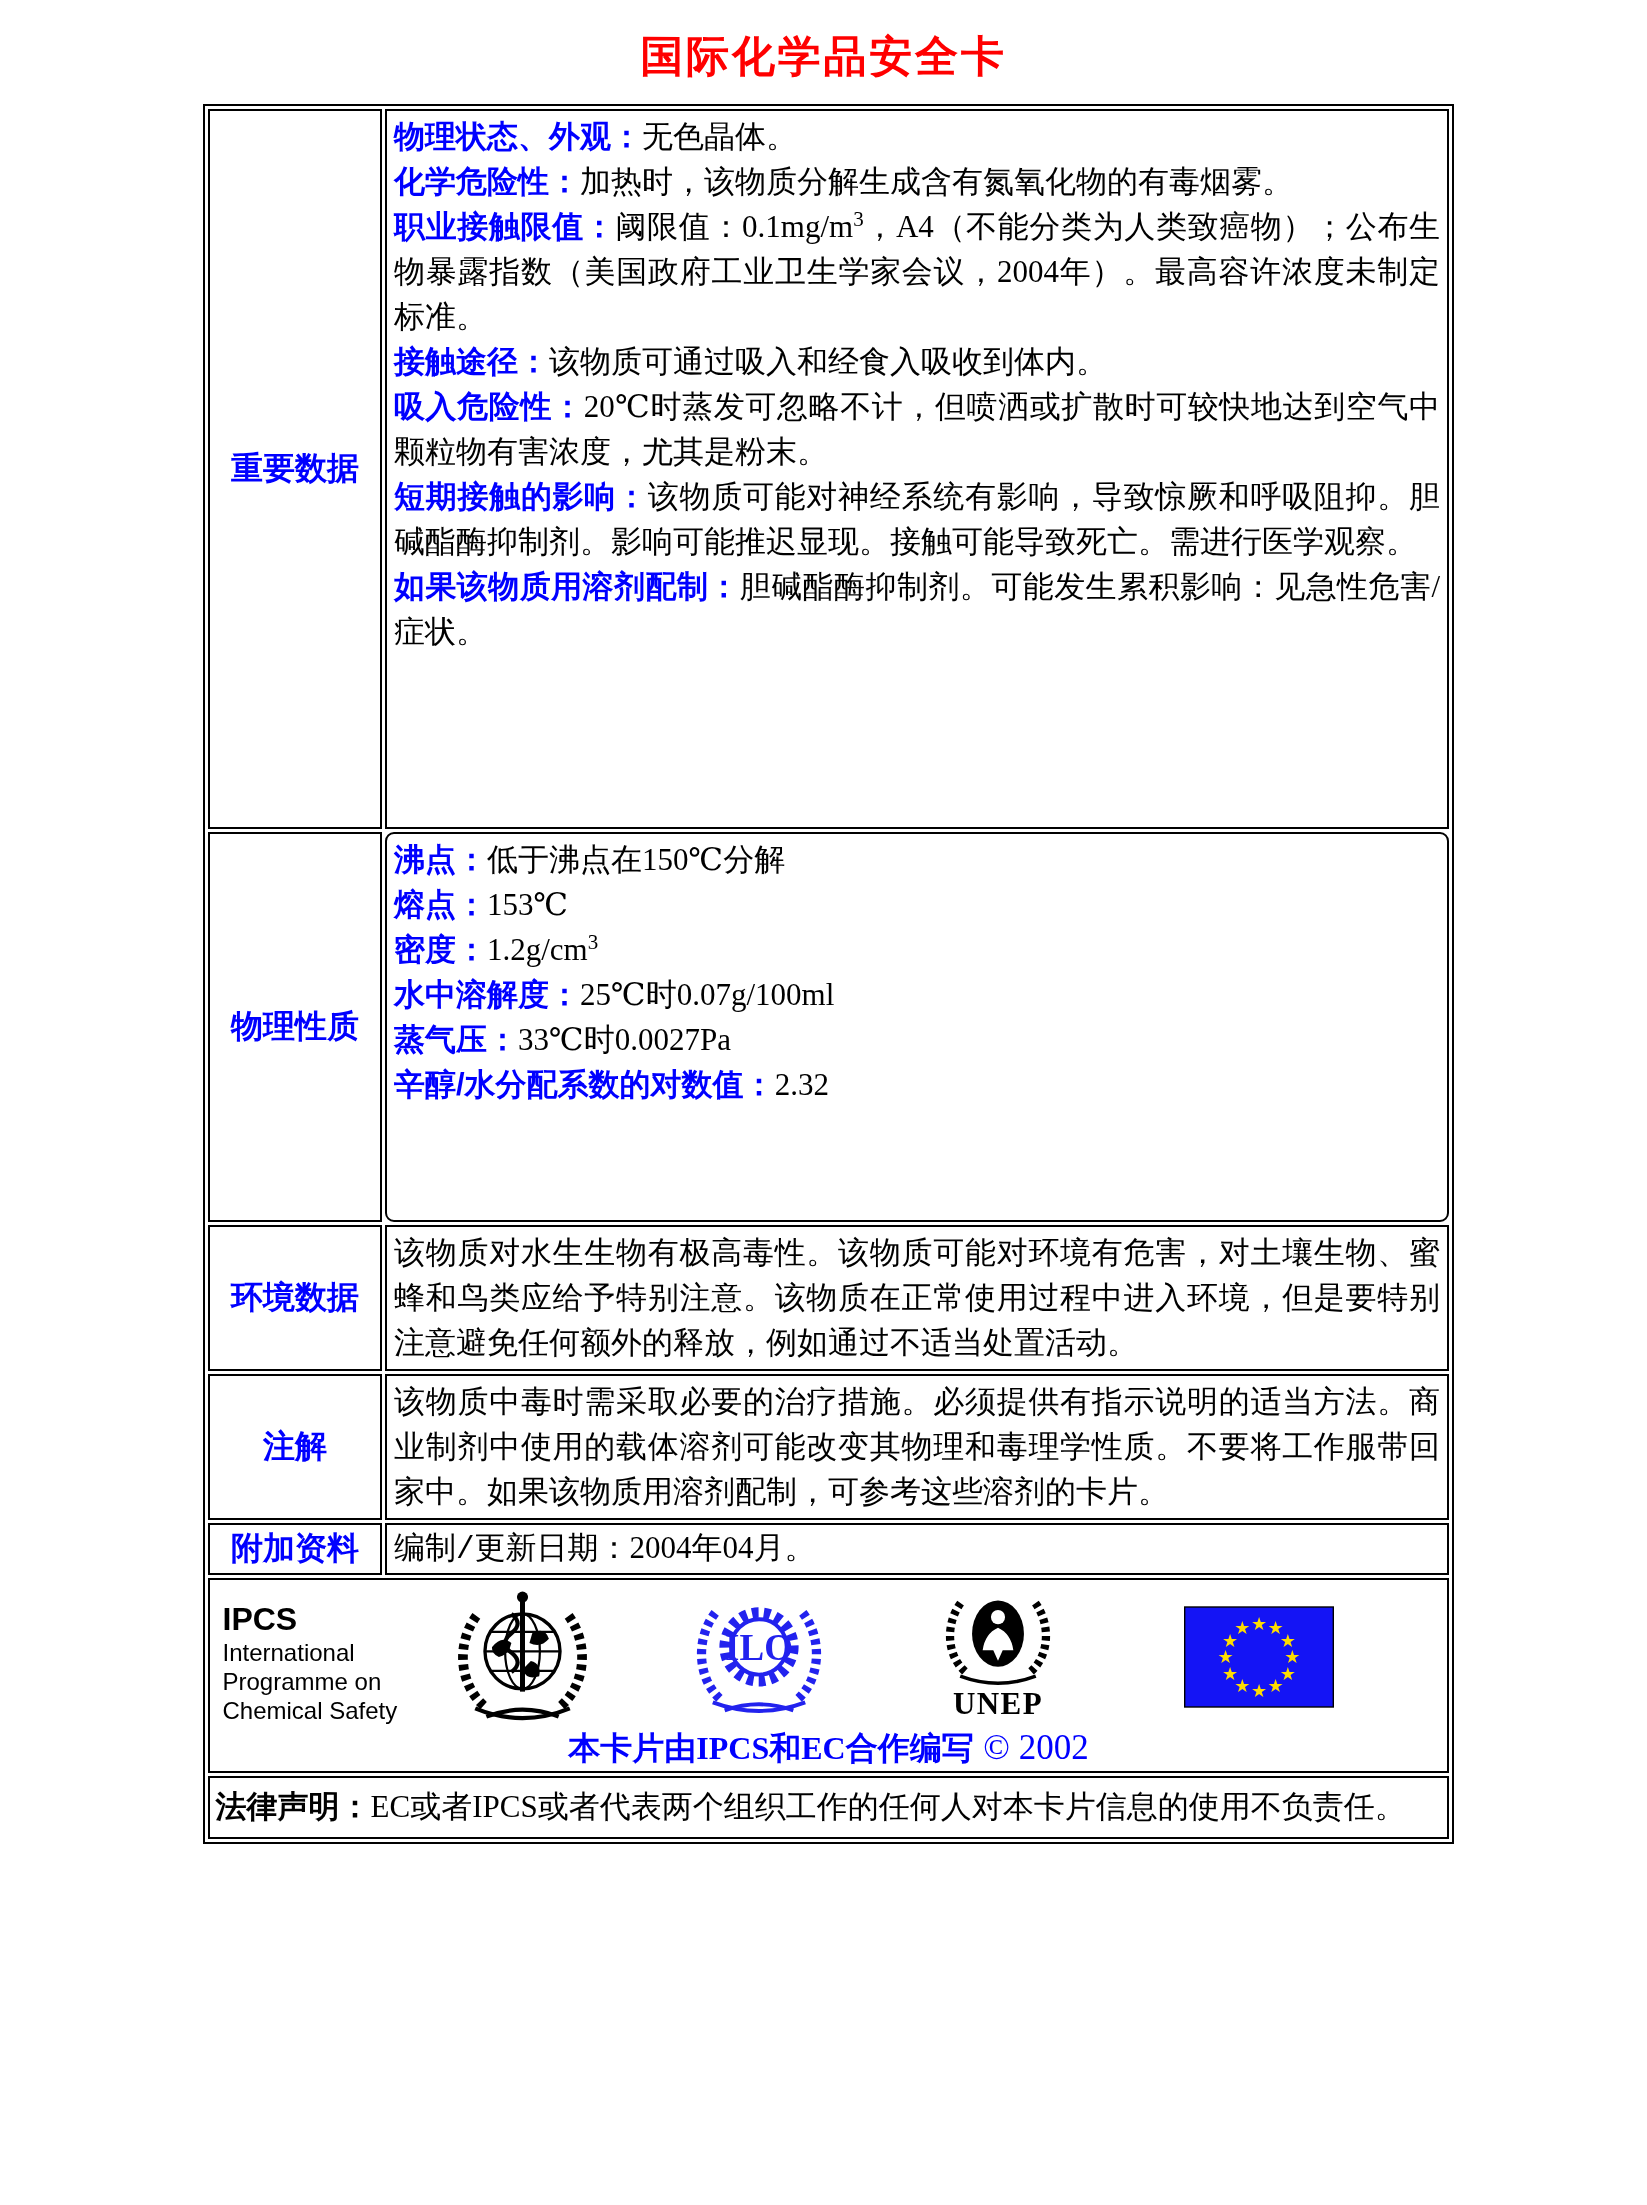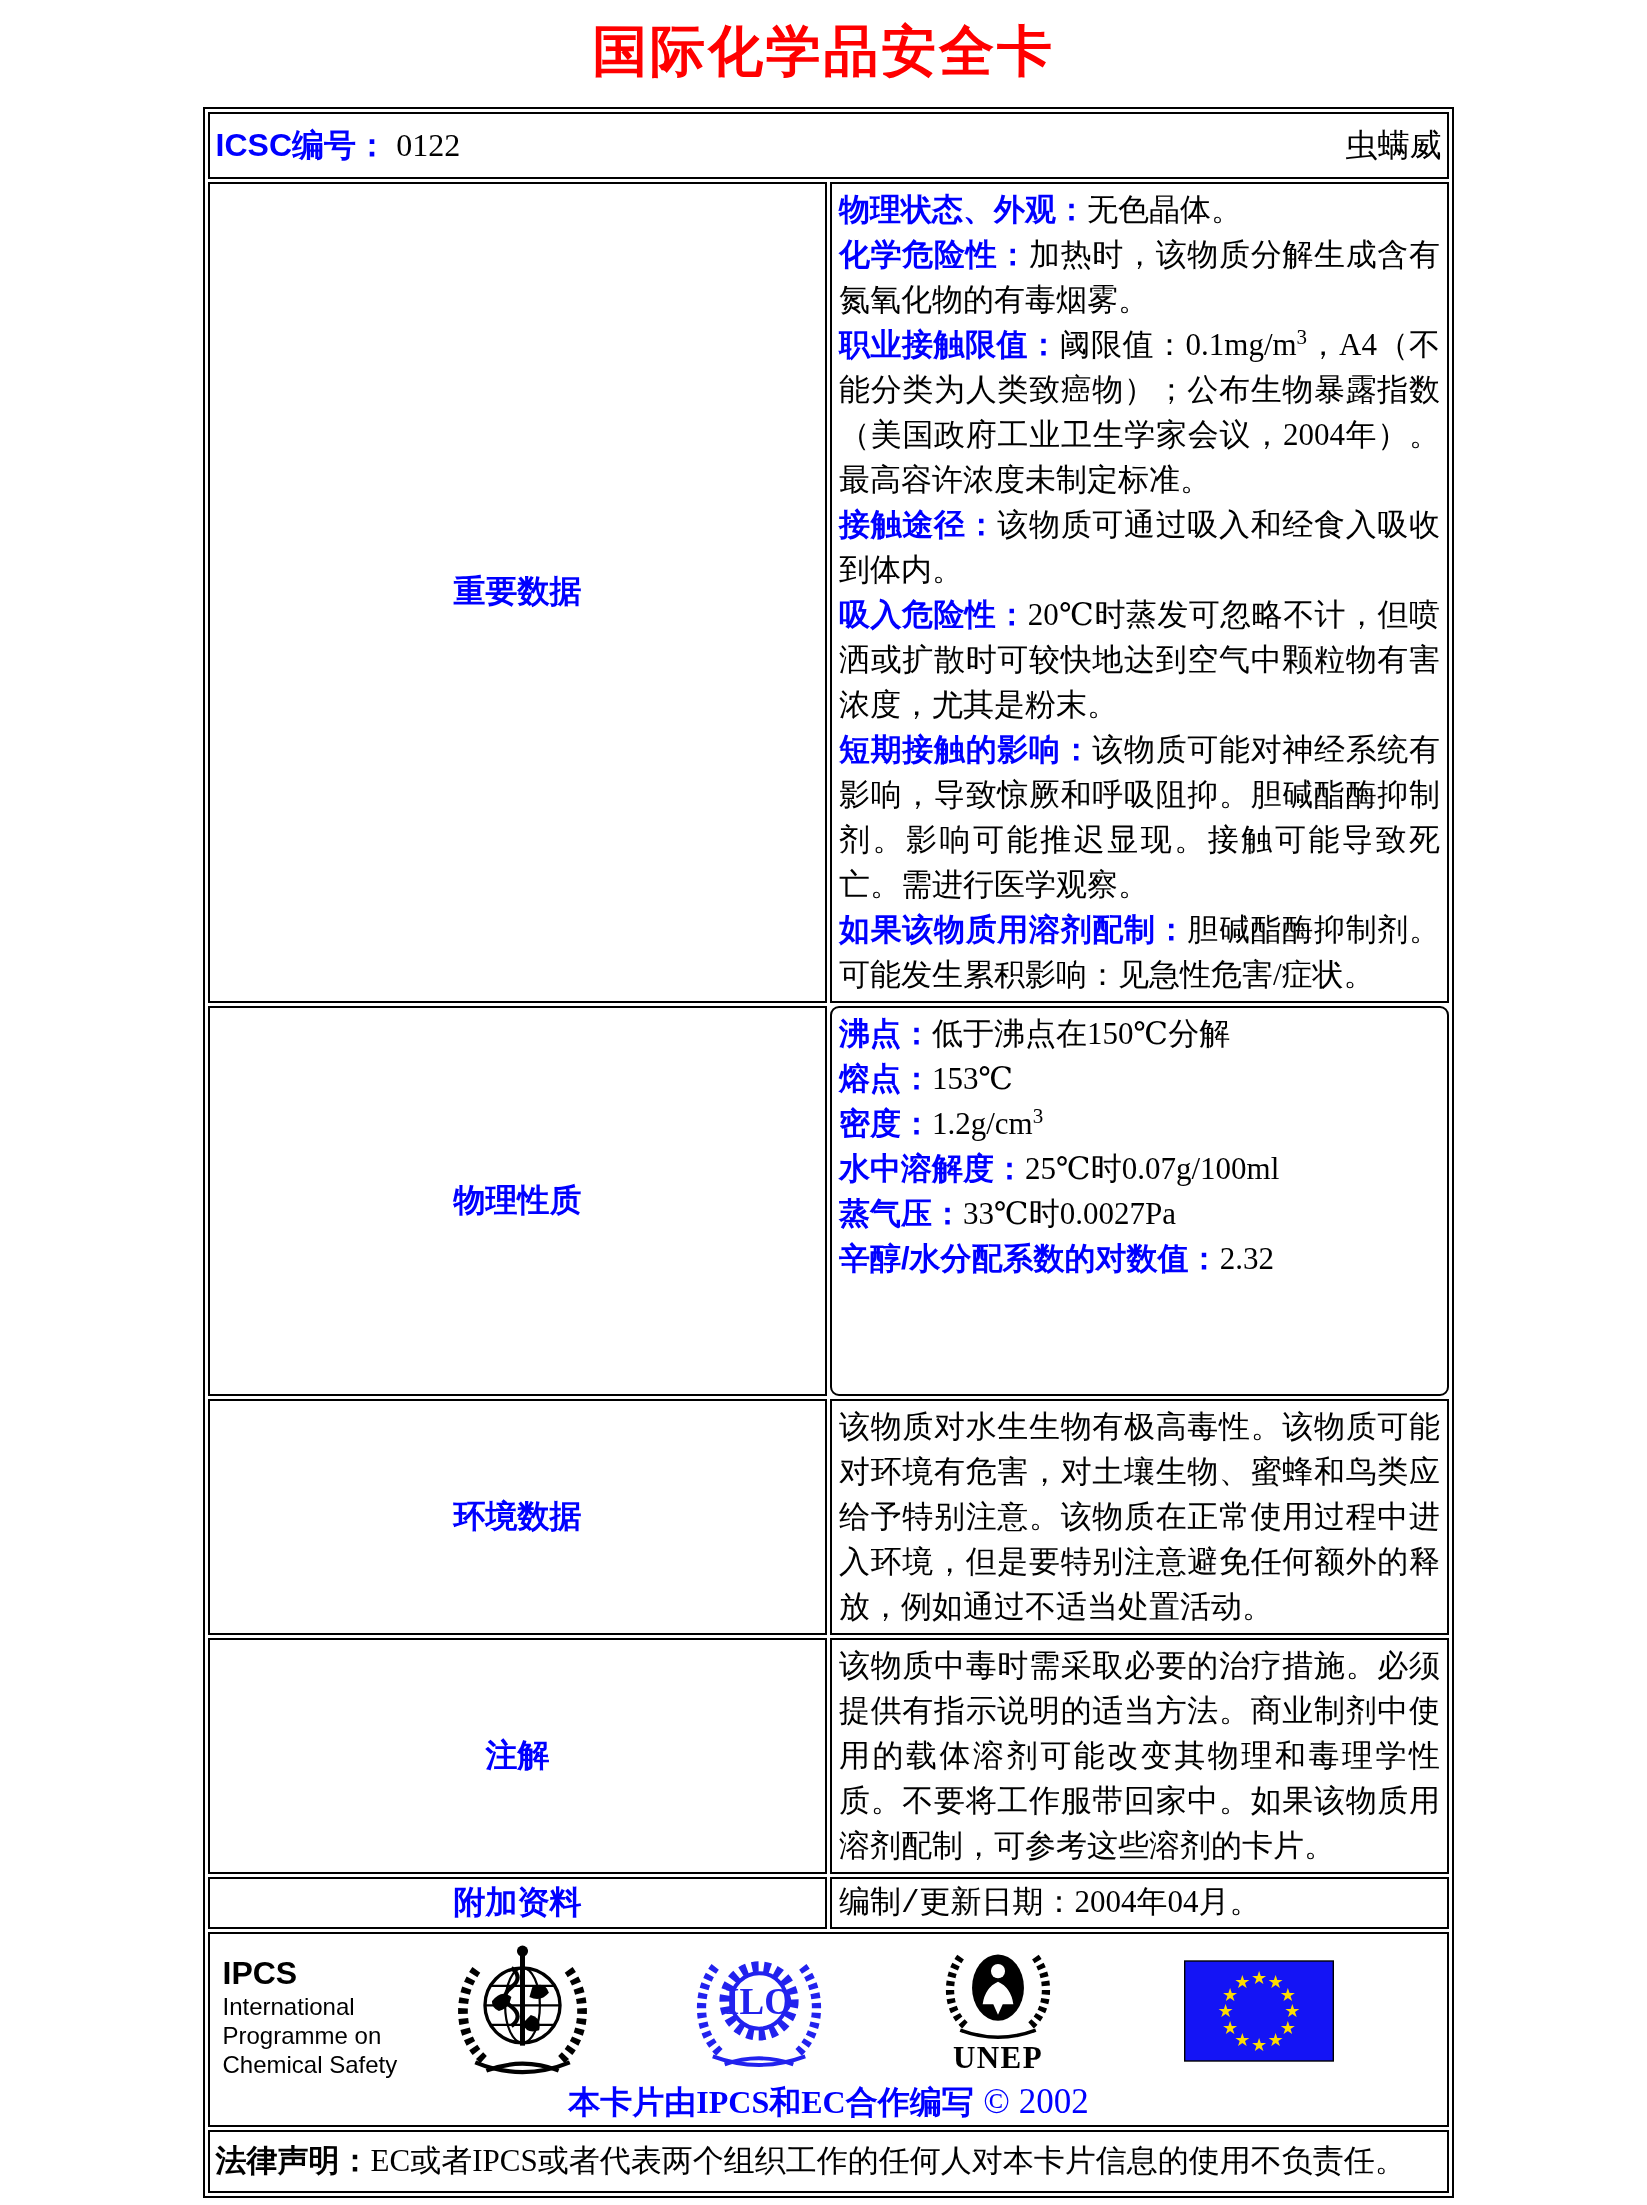--- a/index.html
+++ b/index.html
@@ -3,23 +3,23 @@
 <meta charset="utf-8">
 <style>
   * { margin:0; padding:0; box-sizing:border-box; }
   html,body { background:#ffffff; }
   body {
     width:1647px; height:2205px; position:relative;
     font-family:"Liberation Serif","DejaVu Serif",serif;
     color:#000;
   }
   .page-title {
-    margin-top:15px; text-align:center;
-    font-family:"Liberation Sans","DejaVu Sans",sans-serif;
-    font-size:55px; font-weight:bold; color:#ff0000;
+    margin-top:28px; text-align:center;
+    font-family:"Liberation Sans","DejaVu Sans",sans-serif;
+    font-size:43px; font-weight:bold; color:#ff0000;
     letter-spacing:2.8px;
   }
   table.card {
     margin-top:18px; margin-left:203px;
     width:1251px;
     border:2.8px solid #000;
     border-collapse:separate; border-spacing:3.5px;
     table-layout:fixed;
   }
   td { border:2.1px solid #000; vertical-align:top; background:#fff; }
@@ -83,30 +83,20 @@
   }
 </style>
 </head>
 <body>
 
 <div class="page-title">国际化学品安全卡</div>
 
 <table class="card">
 
   <tbody>
-      <tr>
-    <td colspan="2" class="hdr-cell">
-      <div class="hdr-flex">
-        <div>
-          <span class="icsc-label">ICSC编号：</span><span class="icsc-number">0122</span>
-        </div>
-        <span class="chem-name">虫螨威</span>
-      </div>
-    </td>
-  </tr>
 
   <tr>
     <td class="label-cell">重要数据</td>
     <td class="content-cell important-cell">
       <div class="item"><span class="flabel">物理状态、外观：</span><span>无色晶体。</span></div>
       <div class="item"><span class="flabel">化学危险性：</span><span>加热时，该物质分解生成含有氮氧化物的有毒烟雾。</span></div>
       <div class="item"><span class="flabel">职业接触限值：</span><span>阈限值：0.1mg/m</span><sup class="fsup">3</sup><span>，A4（不能分类为人类致癌物）；公布生物暴露指数（美国政府工业卫生学家会议，2004年）。最高容许浓度未制定标准。</span></div>
       <div class="item"><span class="flabel">接触途径：</span><span>该物质可通过吸入和经食入吸收到体内。</span></div>
       <div class="item"><span class="flabel">吸入危险性：</span><span>20℃时蒸发可忽略不计，但喷洒或扩散时可较快地达到空气中颗粒物有害浓度，尤其是粉末。</span></div>
       <div class="item"><span class="flabel">短期接触的影响：</span><span>该物质可能对神经系统有影响，导致惊厥和呼吸阻抑。胆碱酯酶抑制剂。影响可能推迟显现。接触可能导致死亡。需进行医学观察。</span></div>

